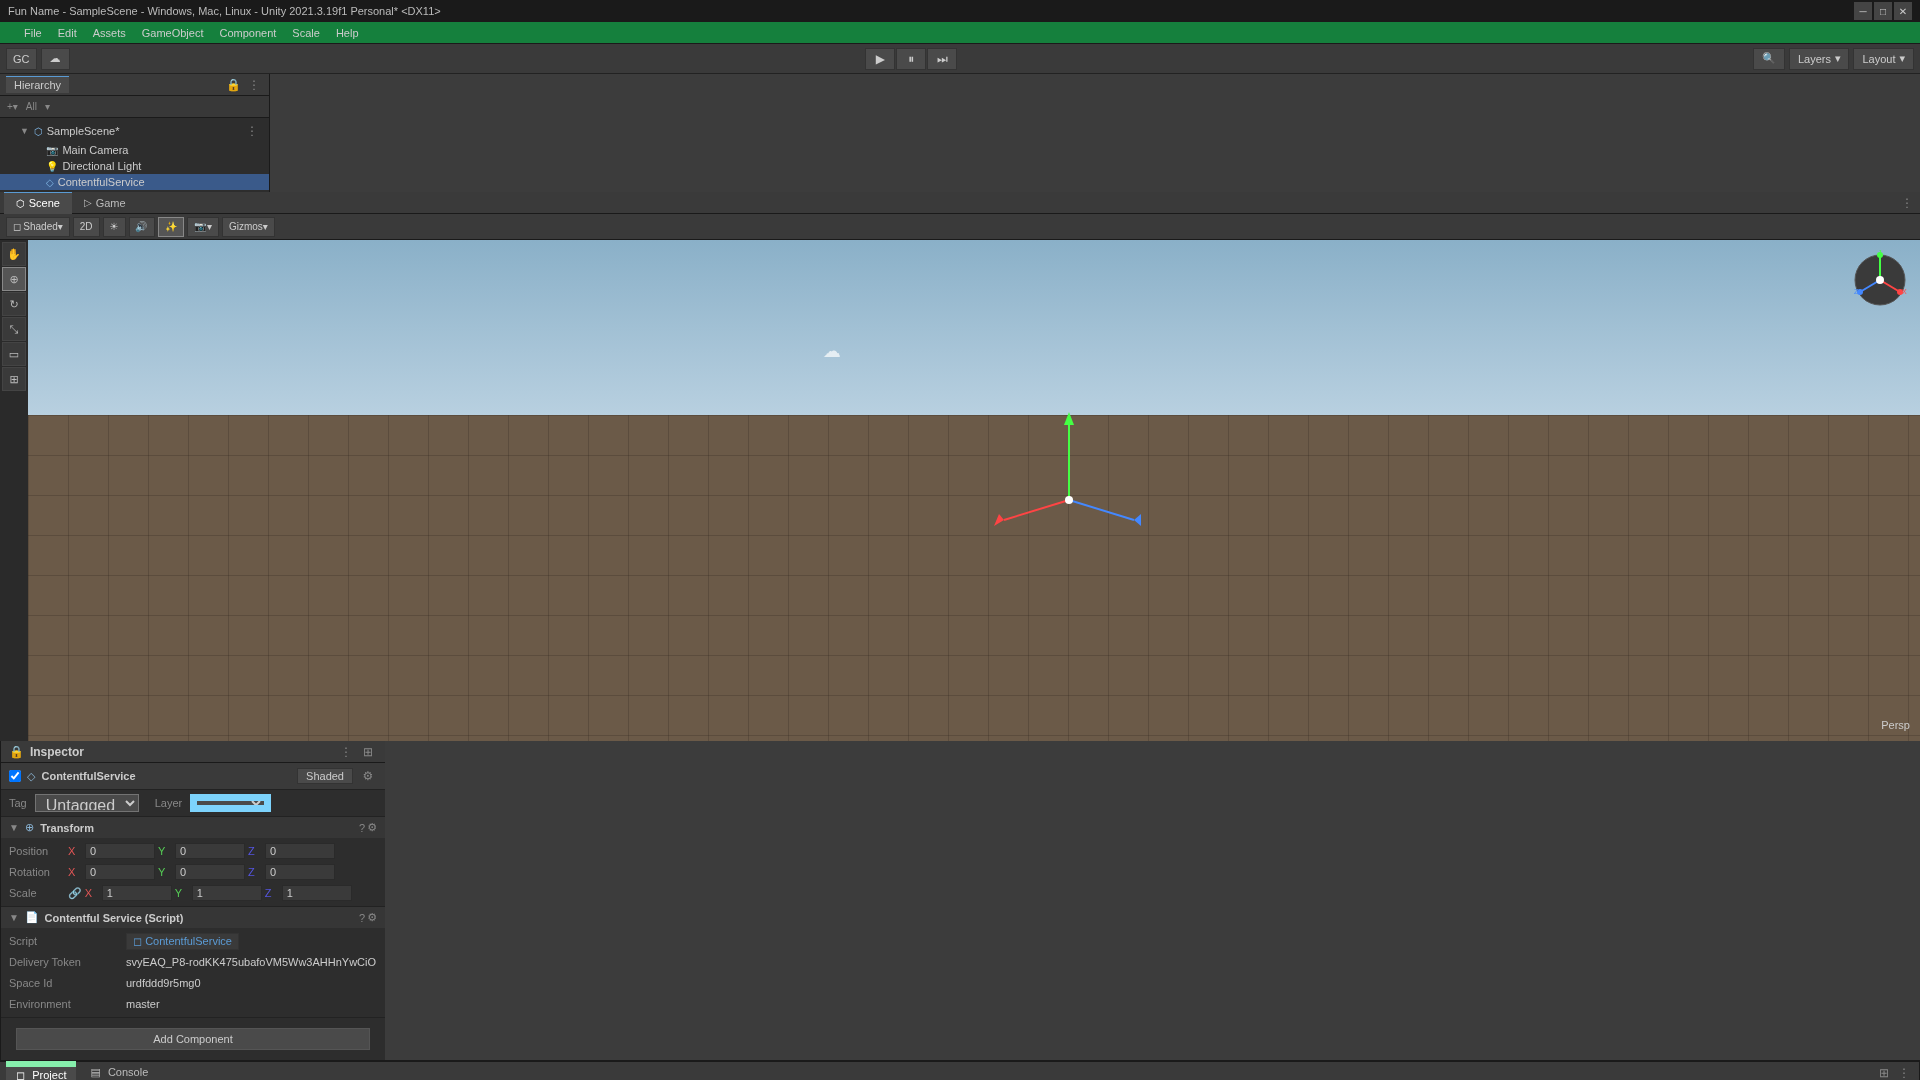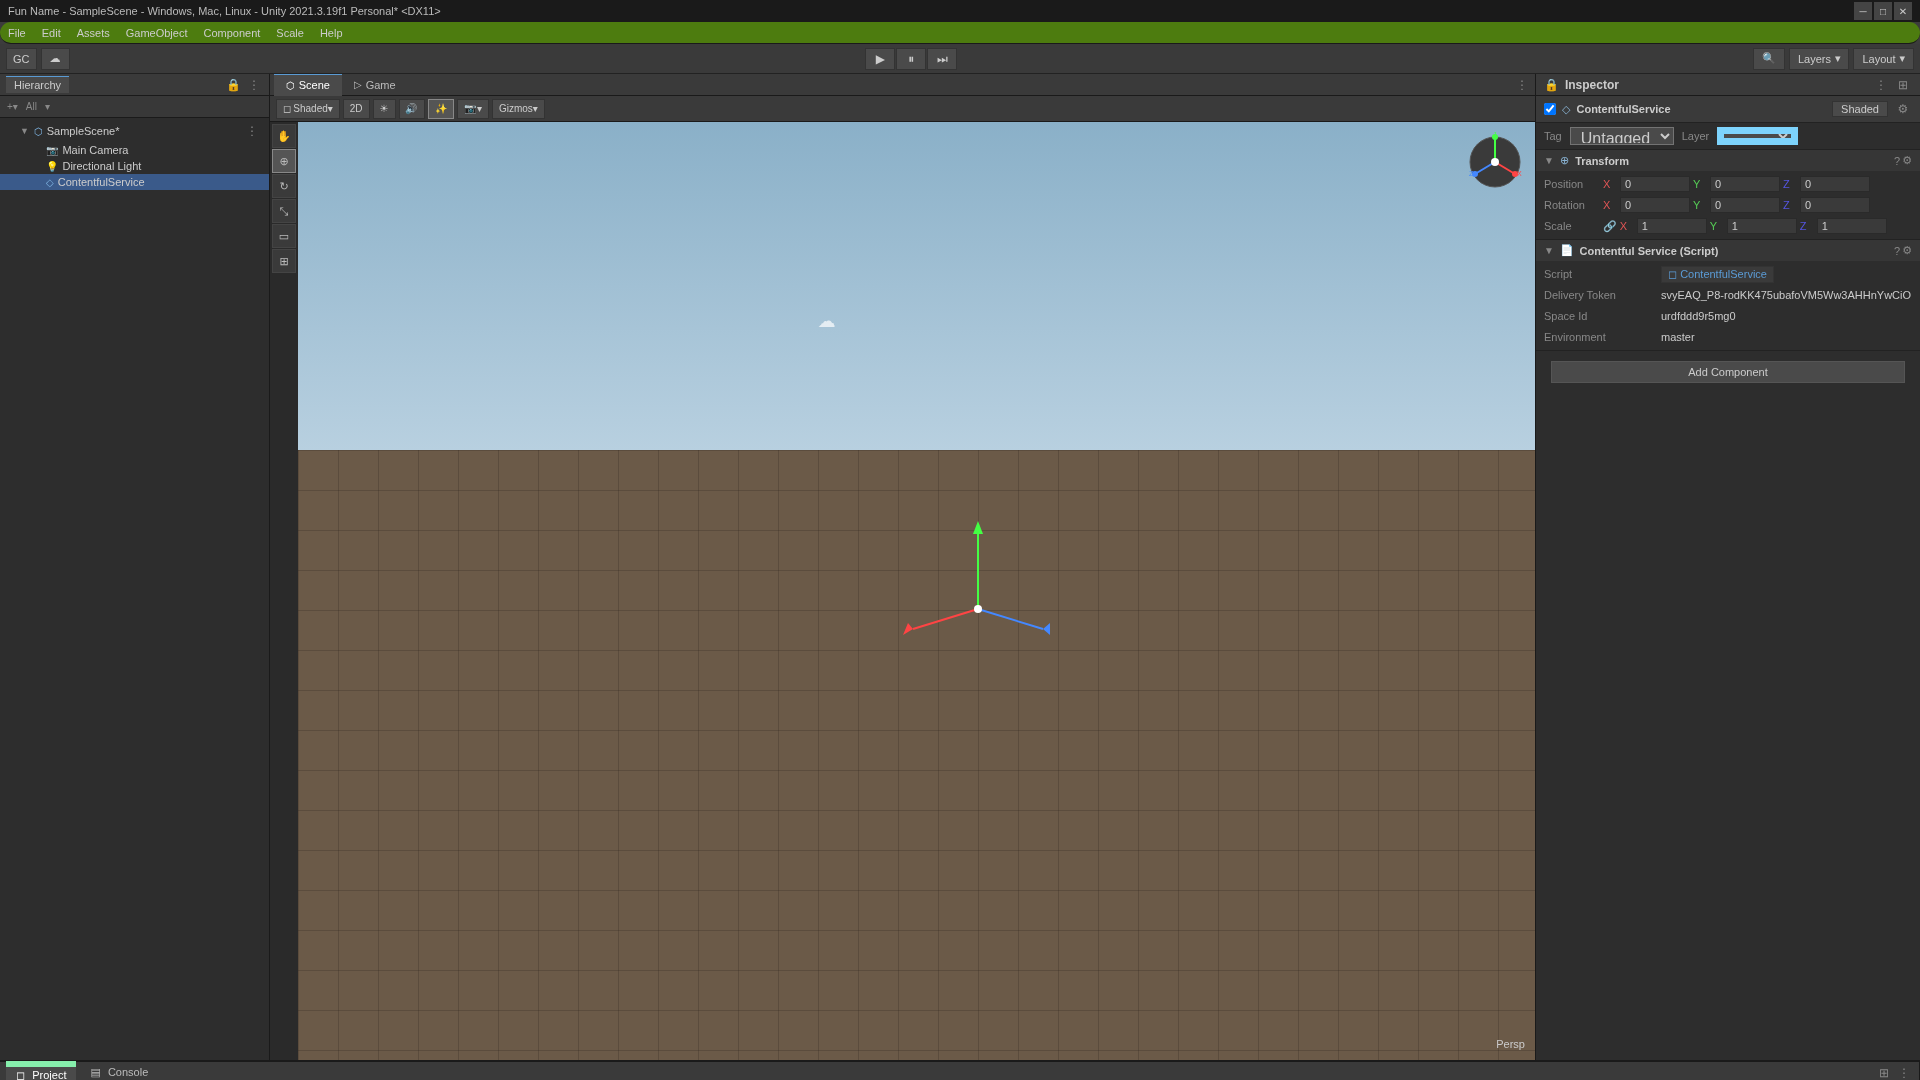--- a/index.html
+++ b/index.html
@@ -23,27 +23,26 @@
       background: #444;
       border: none;
       color: #ccc;
       font-size: 10px;
       cursor: pointer;
       display: flex; align-items: center; justify-content: center;
     }
 
     
     #menubar {
-      background: #4d7c0f;
-      height: 22px;
-      display: flex;
-      align-items: center;
-      padding: 0 0;
+      background: #15803d;
+      height: 22px;
+      display: flex;
+      align-items: center;
+      padding: 0 16px;
       border-bottom: 1px solid #1a1a1a;
-      border-radius: 11px;
     }
     .menu-item {
       padding: 2px 8px;
       cursor: pointer;
       color: #ccc;
       font-size: 11px;
     }
 
     
     #toolbar {
@@ -94,20 +93,21 @@
       font-size: 11px;
       cursor: pointer;
       height: 22px;
       display: flex; align-items: center; gap: 3px;
     }
 
     
     #main-layout {
       display: flex;
       height: calc(1080px - 22px - 22px - 30px - 20px);
+      flex-direction: column;
     }
 
     
     #hierarchy-panel {
       width: 270px;
       background: #2d2d2d;
       border-right: 1px solid #1a1a1a;
       display: flex;
       flex-direction: column;
       flex-shrink: 0;
@@ -346,21 +346,21 @@
     }
     .tag-label { font-size: 11px; color: #888; }
     .tag-dropdown {
       background: #4a4a4a;
       border: 1px solid #737373;
       color: #ccc;
       padding: 1px 6px;
       font-size: 16px;
       height: 18px;
     }
-    .layer-label { font-size: 11px; color: #888; margin-left: 0; }
+    .layer-label { font-size: 11px; color: #888; margin-left: 8px; }
     .layer-dropdown {
       background: #4a4a4a;
       border: 7px solid #7dd3fc;
       color: #ccc;
       padding: 1px 6px;
       font-size: 11px;
       height: 18px;
     }
 
     .transform-section {

